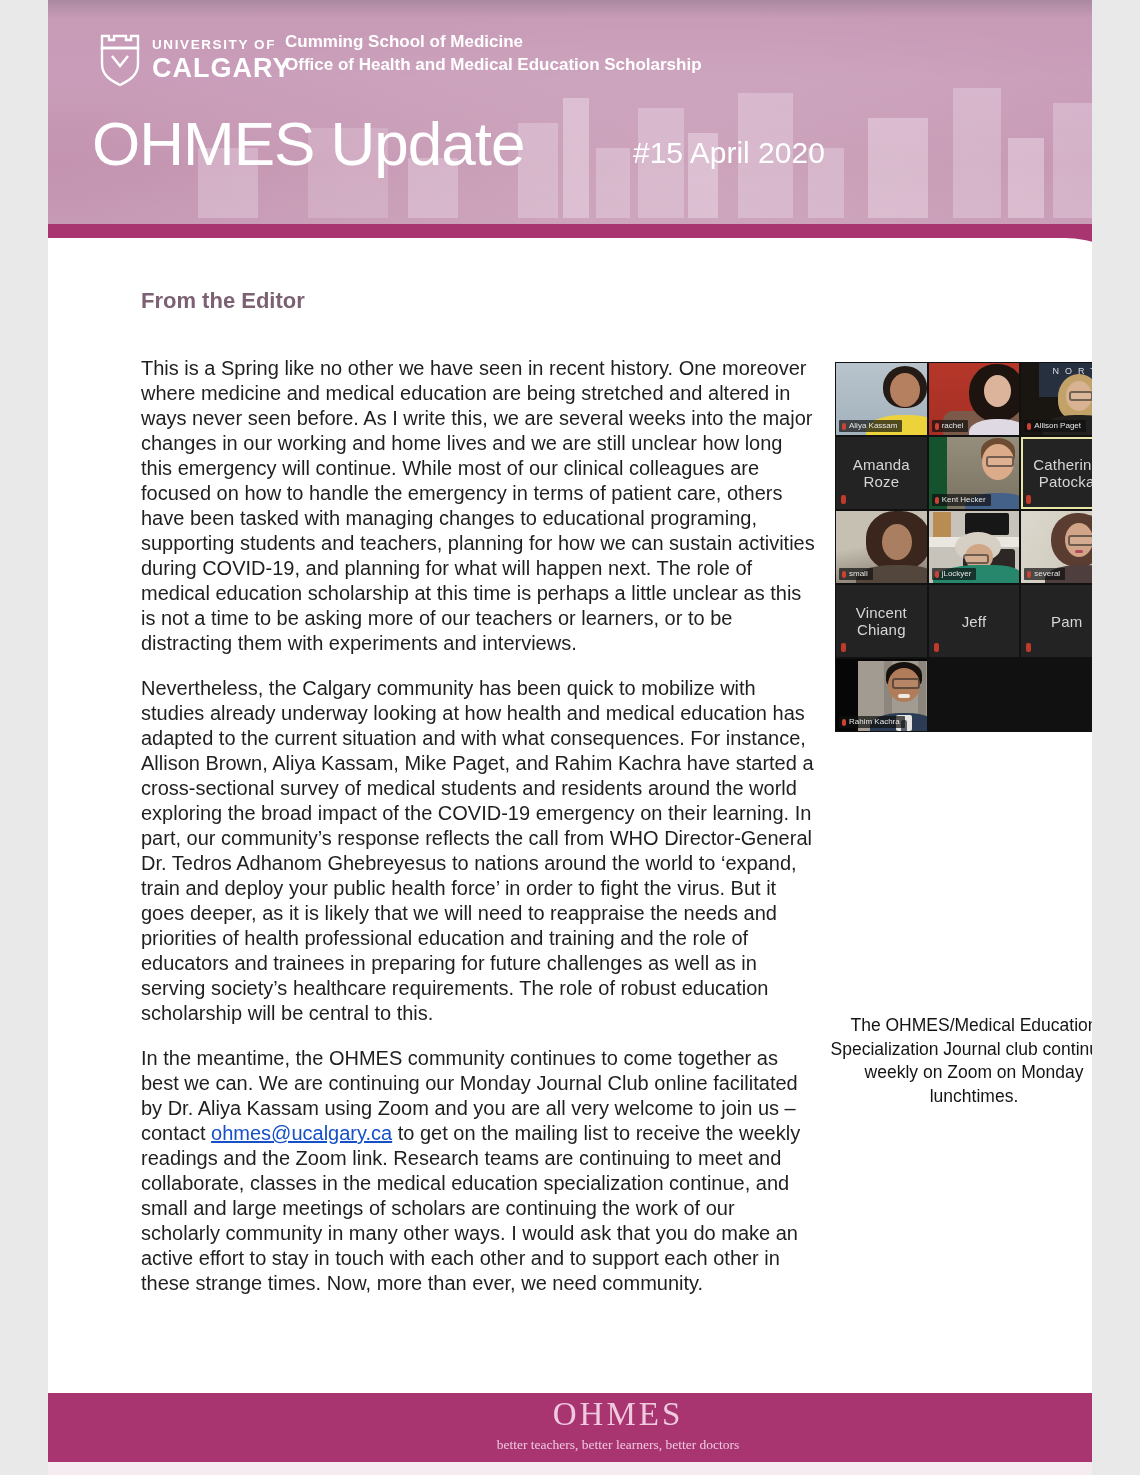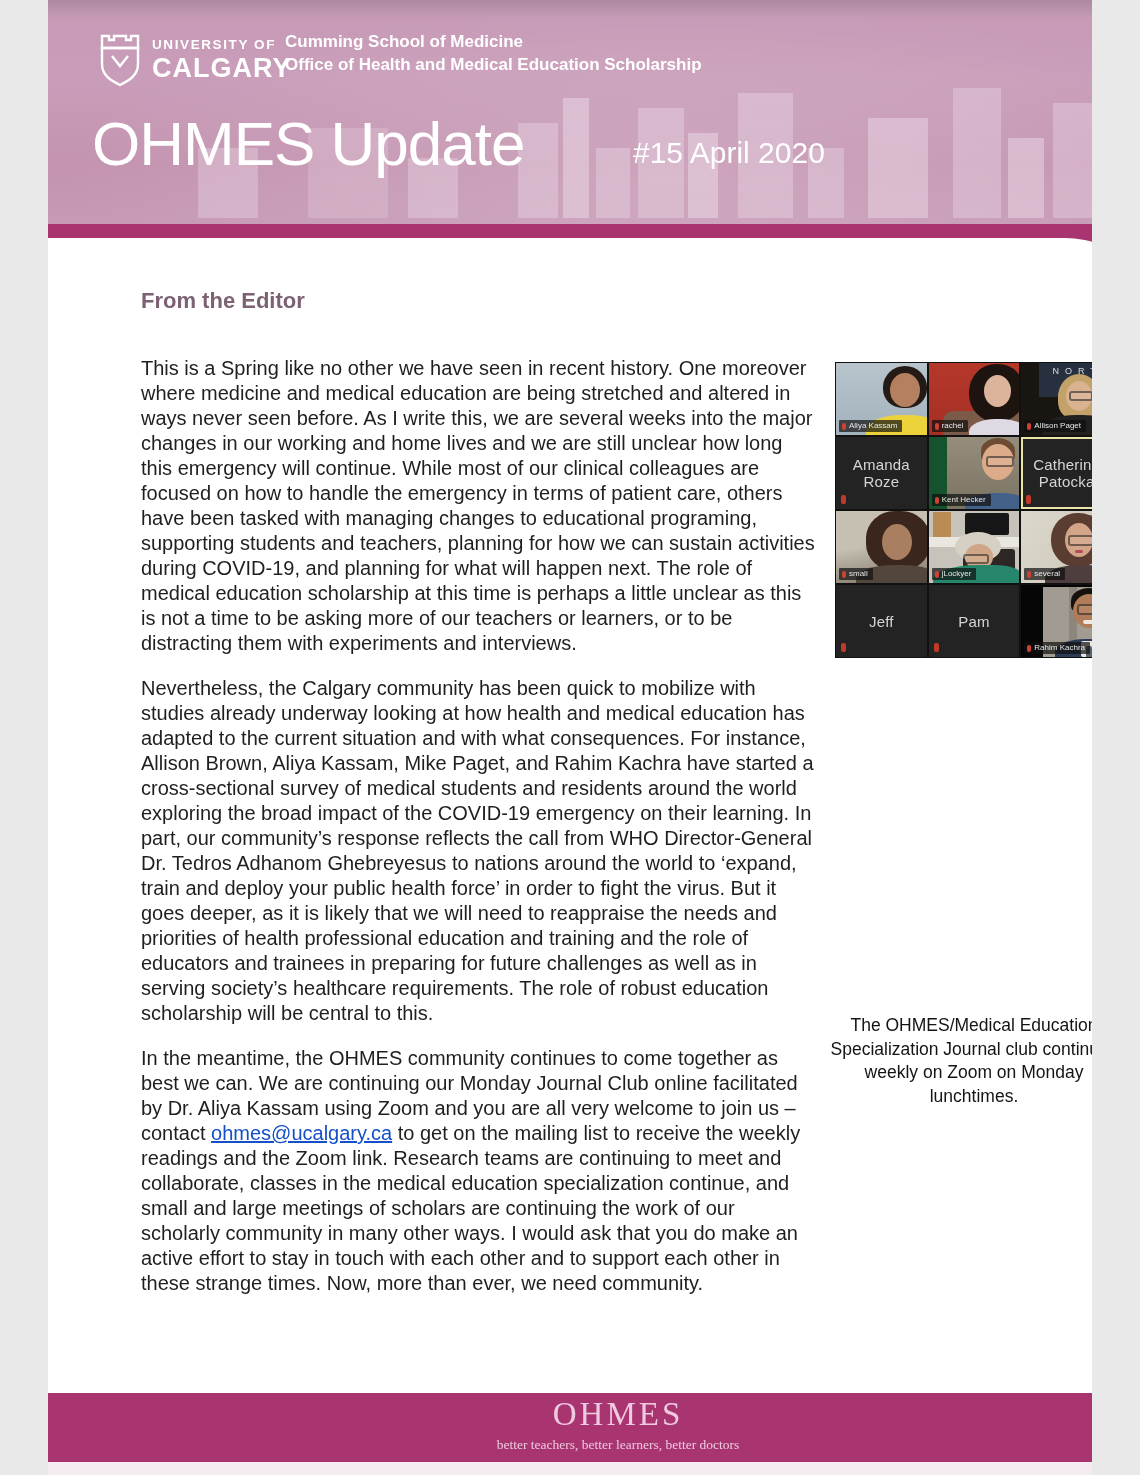--- a/index.html
+++ b/index.html
@@ -284,20 +284,24 @@
         <div class="face"></div>
         <div class="glasses"></div>
         <div class="decor lips"></div>
         <div class="torso"></div>
       <span class="vlabel">
           <i class="mic"></i>
           <span>several</span>
         </span>
     </div>
 
+    <div class="tile">
+      <span class="cname">Vincent Chiang</span>
+      <i class="mic-corner"></i>
+    </div>
 
     <div class="tile">
       <span class="cname">Jeff</span>
       <i class="mic-corner"></i>
     </div>
 
     <div class="tile">
       <span class="cname">Pam</span>
       <i class="mic-corner"></i>
     </div>

